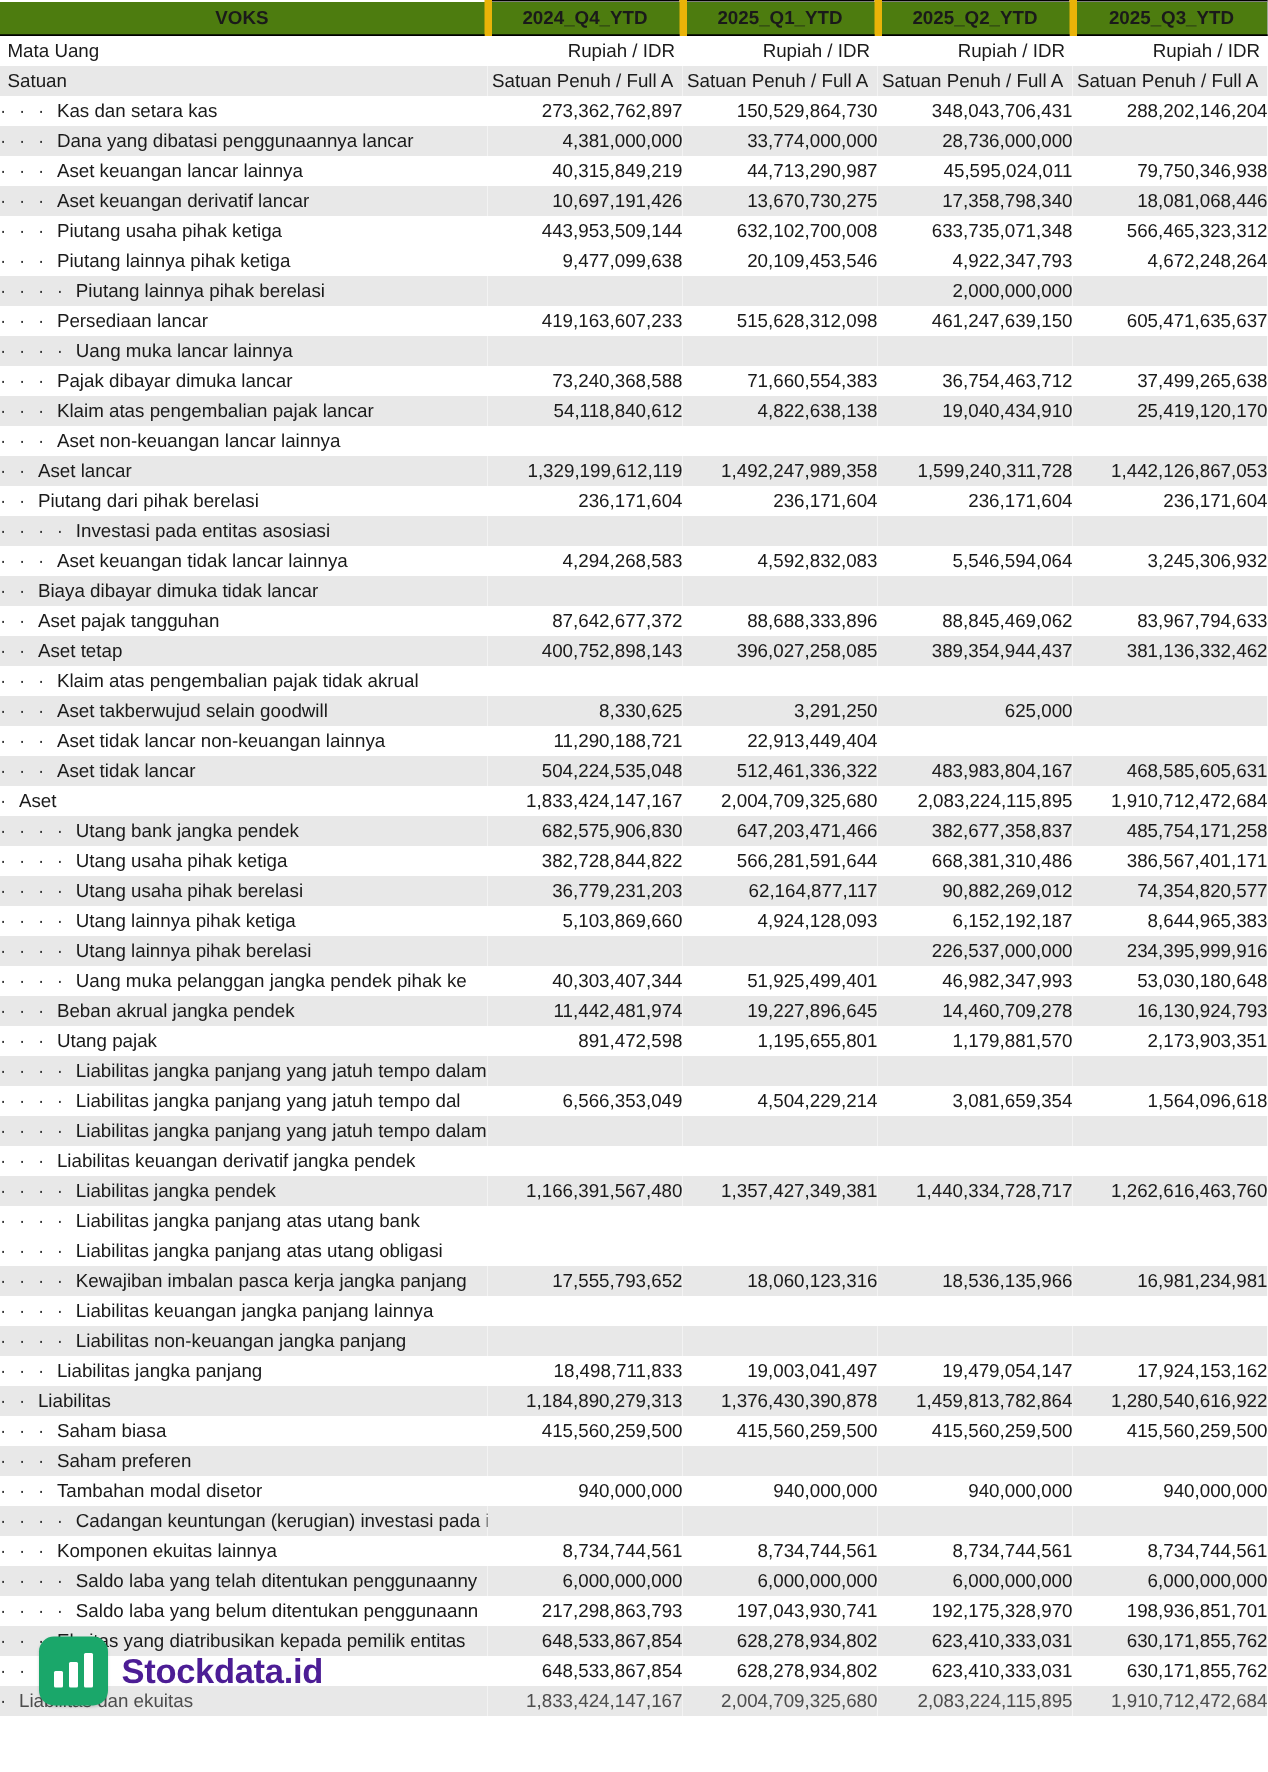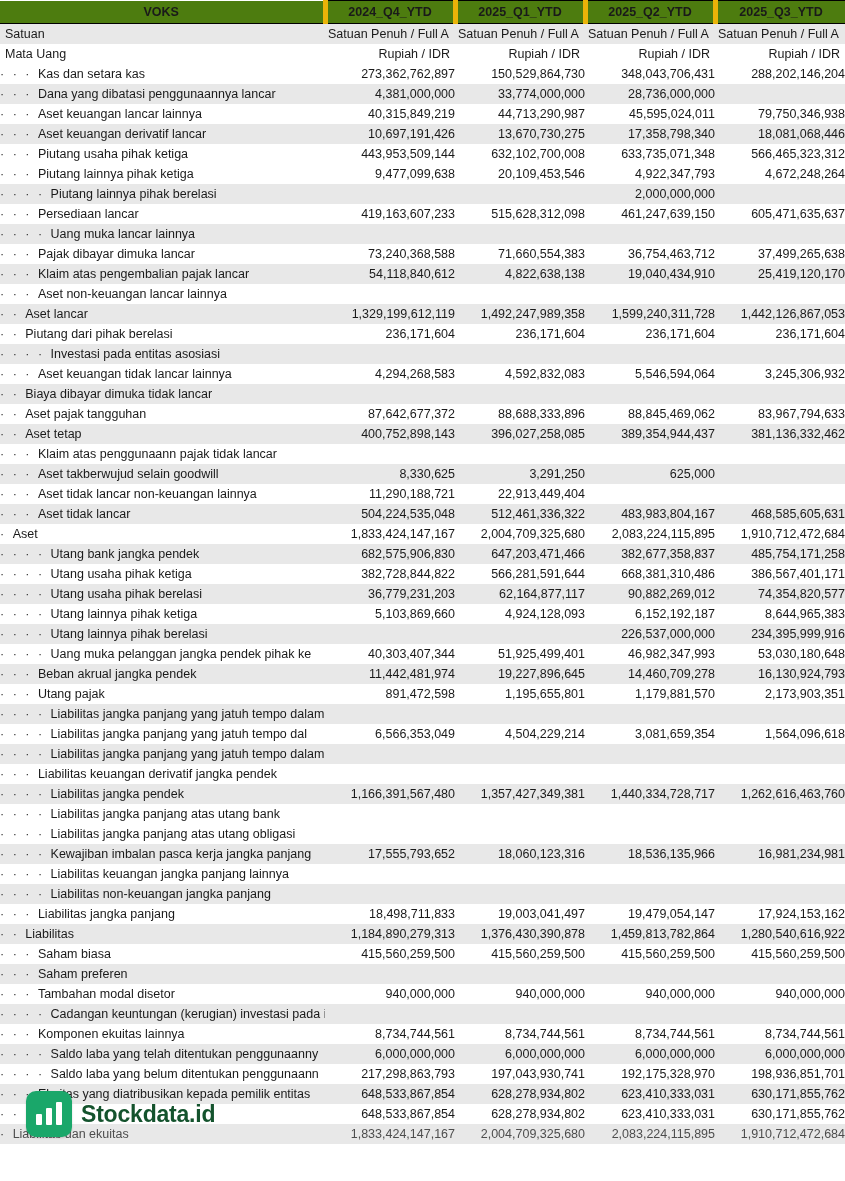--- a/index.html
+++ b/index.html
@@ -97,21 +97,21 @@
     bottom: 12px;
     background: #ffffff;
     border-radius: 1px;
   }
   .wm-bar.b1 { left: 10px;  width: 6px; height: 11px; }
   .wm-bar.b2 { left: 20px;  width: 6px; height: 17px; }
   .wm-bar.b3 { left: 30px;  width: 6px; height: 23px; }
   .wm-text {
     font-size: 23px;
     font-weight: bold;
-    color: #14532d;
+    color: #4c1d95;
     letter-spacing: -0.2px;
     text-shadow: 0 1px 0 rgba(255,255,255,0.9);
   }
   .last-row td { color: #4d4d4d; }
 </style>
 </head>
 <body>
 
 <table class="fin">
   <colgroup>
@@ -124,34 +124,34 @@
   <thead>
     <tr class="head">
       <th class="lbl">VOKS</th>
       <th class="per">2024_Q4_YTD</th>
       <th class="per">2025_Q1_YTD</th>
       <th class="per">2025_Q2_YTD</th>
       <th class="per">2025_Q3_YTD</th>
     </tr>
   </thead>
   <tbody id="tbody">
+      <tr class="sub norm">
+        <td class="lbl">Mata Uang</td>
+        <td class="val">Rupiah / IDR</td>
+        <td class="val">Rupiah / IDR</td>
+        <td class="val">Rupiah / IDR</td>
+        <td class="val">Rupiah / IDR</td>
+      </tr>
       <tr class="sub alt">
         <td class="lbl">Satuan</td>
         <td class="val left">Satuan Penuh / Full A</td>
         <td class="val left">Satuan Penuh / Full A</td>
         <td class="val left">Satuan Penuh / Full A</td>
         <td class="val left">Satuan Penuh / Full A</td>
       </tr>
-      <tr class="sub norm">
-        <td class="lbl">Mata Uang</td>
-        <td class="val">Rupiah / IDR</td>
-        <td class="val">Rupiah / IDR</td>
-        <td class="val">Rupiah / IDR</td>
-        <td class="val">Rupiah / IDR</td>
-      </tr>
       <tr class="norm">
         <td class="lbl"><span class="dots">· · · </span><span>Kas dan setara kas</span></td>
         <td class="val">273,362,762,897</td>
         <td class="val">150,529,864,730</td>
         <td class="val">348,043,706,431</td>
         <td class="val">288,202,146,204</td>
       </tr>
       <tr class="alt">
         <td class="lbl"><span class="dots">· · · </span><span>Dana yang dibatasi penggunaannya lancar</span></td>
         <td class="val">4,381,000,000</td>
@@ -272,21 +272,21 @@
         <td class="val">83,967,794,633</td>
       </tr>
       <tr class="alt">
         <td class="lbl"><span class="dots">· · </span><span>Aset tetap</span></td>
         <td class="val">400,752,898,143</td>
         <td class="val">396,027,258,085</td>
         <td class="val">389,354,944,437</td>
         <td class="val">381,136,332,462</td>
       </tr>
       <tr class="norm">
-        <td class="lbl"><span class="dots">· · · </span><span>Klaim atas penggunaann pajak tidak lancar</span></td>
+        <td class="lbl"><span class="dots">· · · </span><span>Klaim atas pengembalian pajak tidak akrual</span></td>
         <td class="val"></td>
         <td class="val"></td>
         <td class="val"></td>
         <td class="val"></td>
       </tr>
       <tr class="alt">
         <td class="lbl"><span class="dots">· · · </span><span>Aset takberwujud selain goodwill</span></td>
         <td class="val">8,330,625</td>
         <td class="val">3,291,250</td>
         <td class="val">625,000</td>

